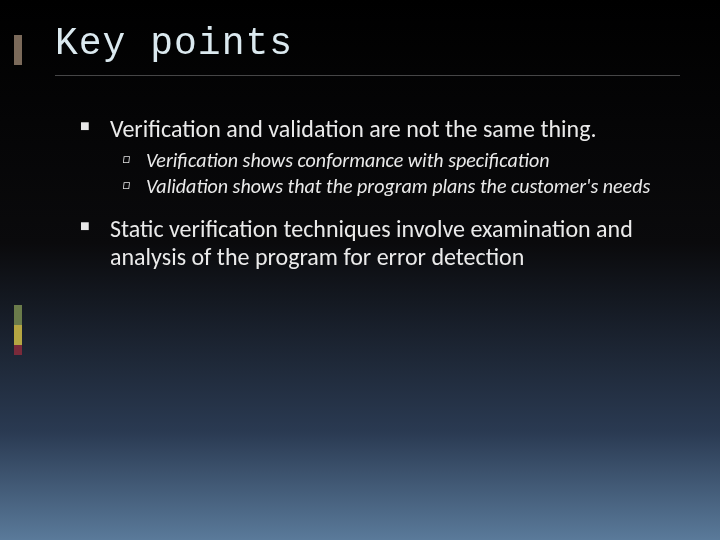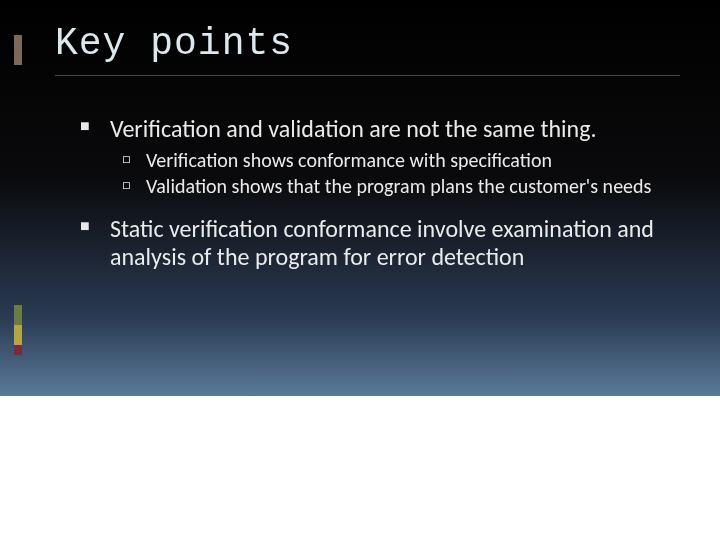--- a/index.html
+++ b/index.html
@@ -4,21 +4,21 @@
 <style>
   html, body {
     margin: 0;
     padding: 0;
     width: 720px;
     height: 540px;
     overflow: hidden;
   }
   .slide {
     width: 720px;
-    height: 396px;
+    height: 540px;
     position: relative;
     background: linear-gradient(to bottom, #000000 0%, #0a0a0c 45%, #2a3a52 80%, #5a7a9a 100%);
     color: #f0f0f0;
     font-family: "Segoe UI", "Calibri", sans-serif;
     box-sizing: border-box;
   }
   .decor {
     position: absolute;
     left: 0;
     top: 0;
@@ -77,20 +77,21 @@
     color: #e8e8e8;
   }
   .subgroup {
     margin: 6px 0 16px 42px;
     font-size: 20px;
   }
   .l2 {
     position: relative;
     padding-left: 24px;
     margin-bottom: 2px;
+    font-style: italic;
   }
   .l2::before {
     content: "□";
     position: absolute;
     left: 0;
     top: 2px;
     font-size: 14px;
     color: #e0e0e0;
   }
   .l1b {
@@ -132,17 +133,17 @@
       <div class="l2">
         <span>Verification shows conformance with specification</span>
       </div>
       <div class="l2">
         <span>Validation shows that the program plans the customer's needs</span>
       </div>
     </div>
 
 
     <div class="l1b">
-      <span>Static verification conformance involve examination and analysis of the program for error detection</span>
+      <span>Static verification techniques involve examination and analysis of the program for error detection</span>
     </div>
 
   </div>
 </div>
 
 </body></html>

